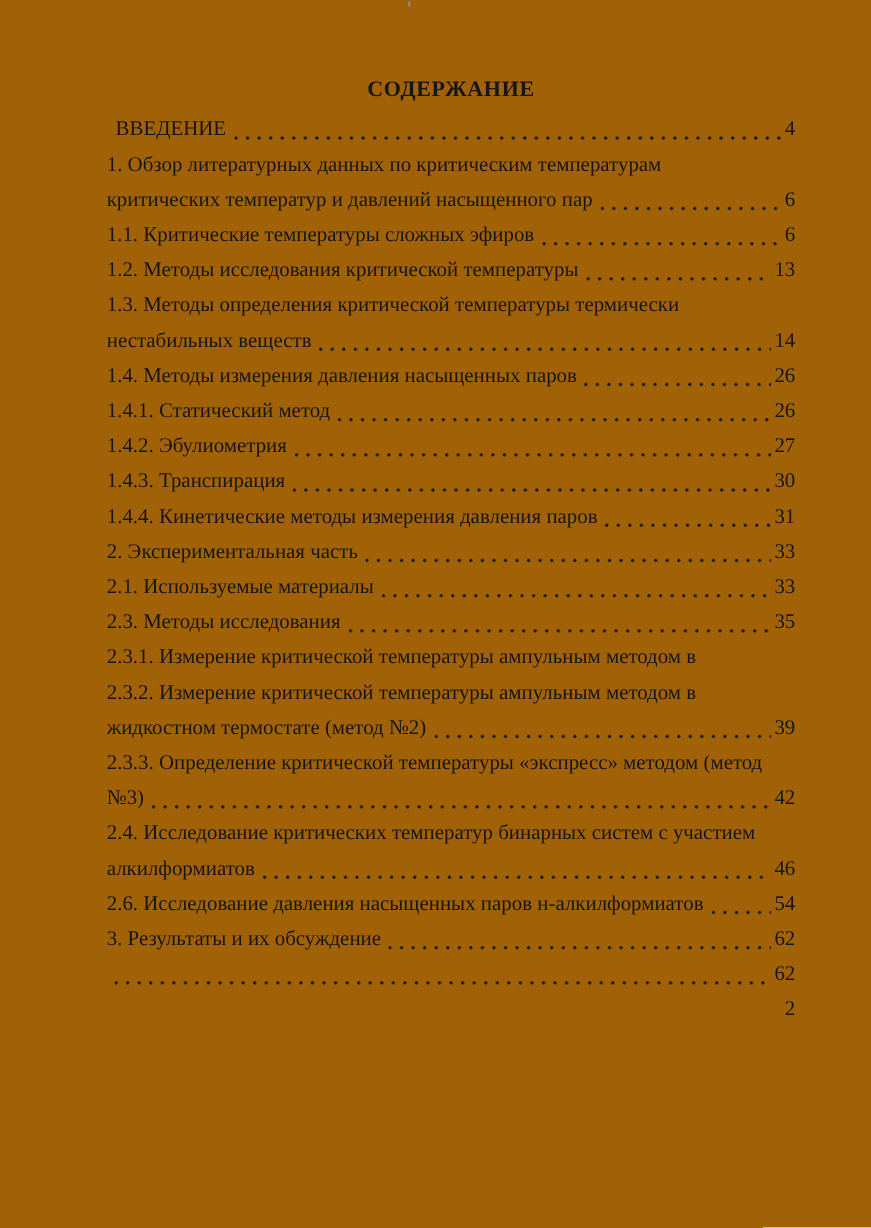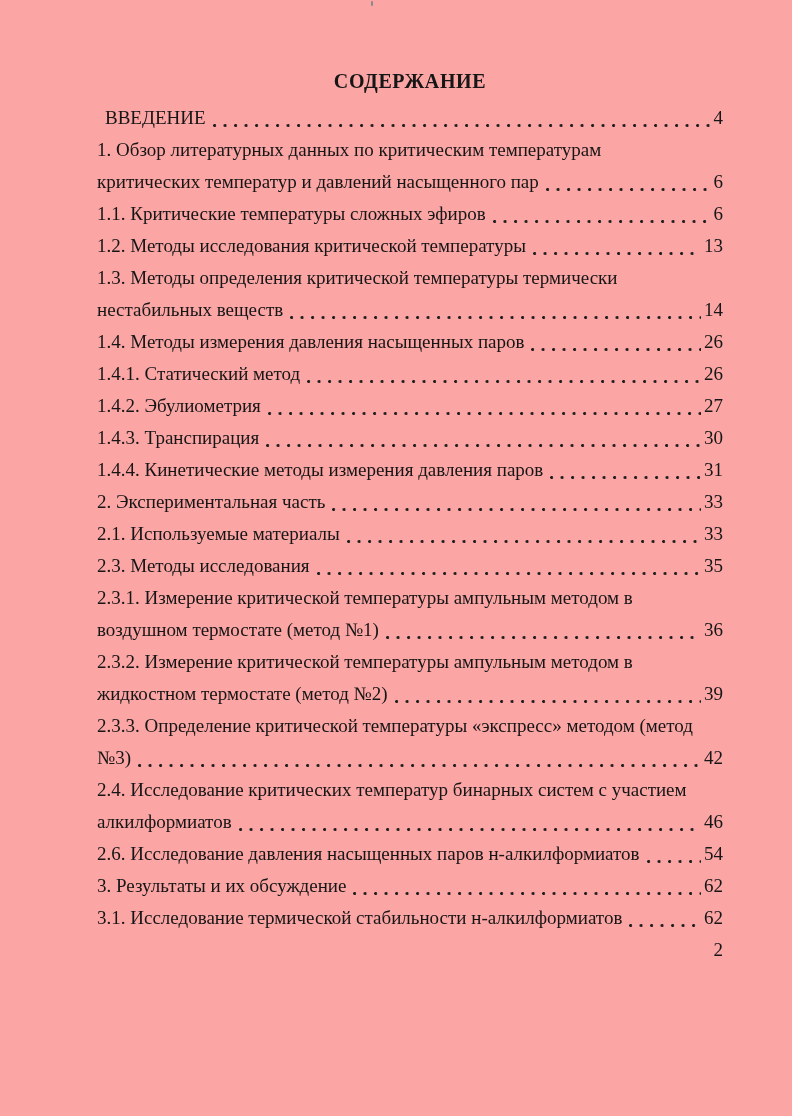--- a/index.html
+++ b/index.html
@@ -5,21 +5,21 @@
   html, body {
     margin: 0;
     padding: 0;
     background: #ffffff;
   }
   .page {
     position: relative;
     width: 792px;
     height: 1116px;
     margin: 0 auto;
-    background: #fca5a5;
+    background: #a16207;
     box-sizing: border-box;
     padding: 66px 69px 0 97px;
     font-family: "Liberation Serif", "DejaVu Serif", serif;
     color: #161616;
     overflow: hidden;
   }
   
   .speck {
     position: absolute;
     top: 1px;
@@ -169,25 +169,20 @@
         <div class="toc-line">
           <span class="toc-text">2.3. Методы исследования</span>
           <span class="dots"></span>
           <span class="pg">35</span>
         </div>
       </div>
       <div class="toc-entry">
         <div class="toc-line">
           <span class="toc-text">2.3.1. Измерение критической температуры ампульным методом в</span>
         </div>
-        <div class="toc-line">
-          <span class="toc-text">воздушном термостате (метод №1)</span>
-          <span class="dots"></span>
-          <span class="pg">36</span>
-        </div>
       </div>
       <div class="toc-entry">
         <div class="toc-line">
           <span class="toc-text">2.3.2. Измерение критической температуры ампульным методом в</span>
         </div>
         <div class="toc-line">
           <span class="toc-text">жидкостном термостате (метод №2)</span>
           <span class="dots"></span>
           <span class="pg">39</span>
         </div>
@@ -221,21 +216,20 @@
       </div>
       <div class="toc-entry">
         <div class="toc-line">
           <span class="toc-text">3. Результаты и их обсуждение</span>
           <span class="dots"></span>
           <span class="pg">62</span>
         </div>
       </div>
       <div class="toc-entry">
         <div class="toc-line">
-          <span class="toc-text">3.1. Исследование термической стабильности н-алкилформиатов</span>
           <span class="dots"></span>
           <span class="pg">62</span>
         </div>
       </div>
     </div>
 
   <div class="footer-page">2</div>
 </div>
 
 </body></html>

